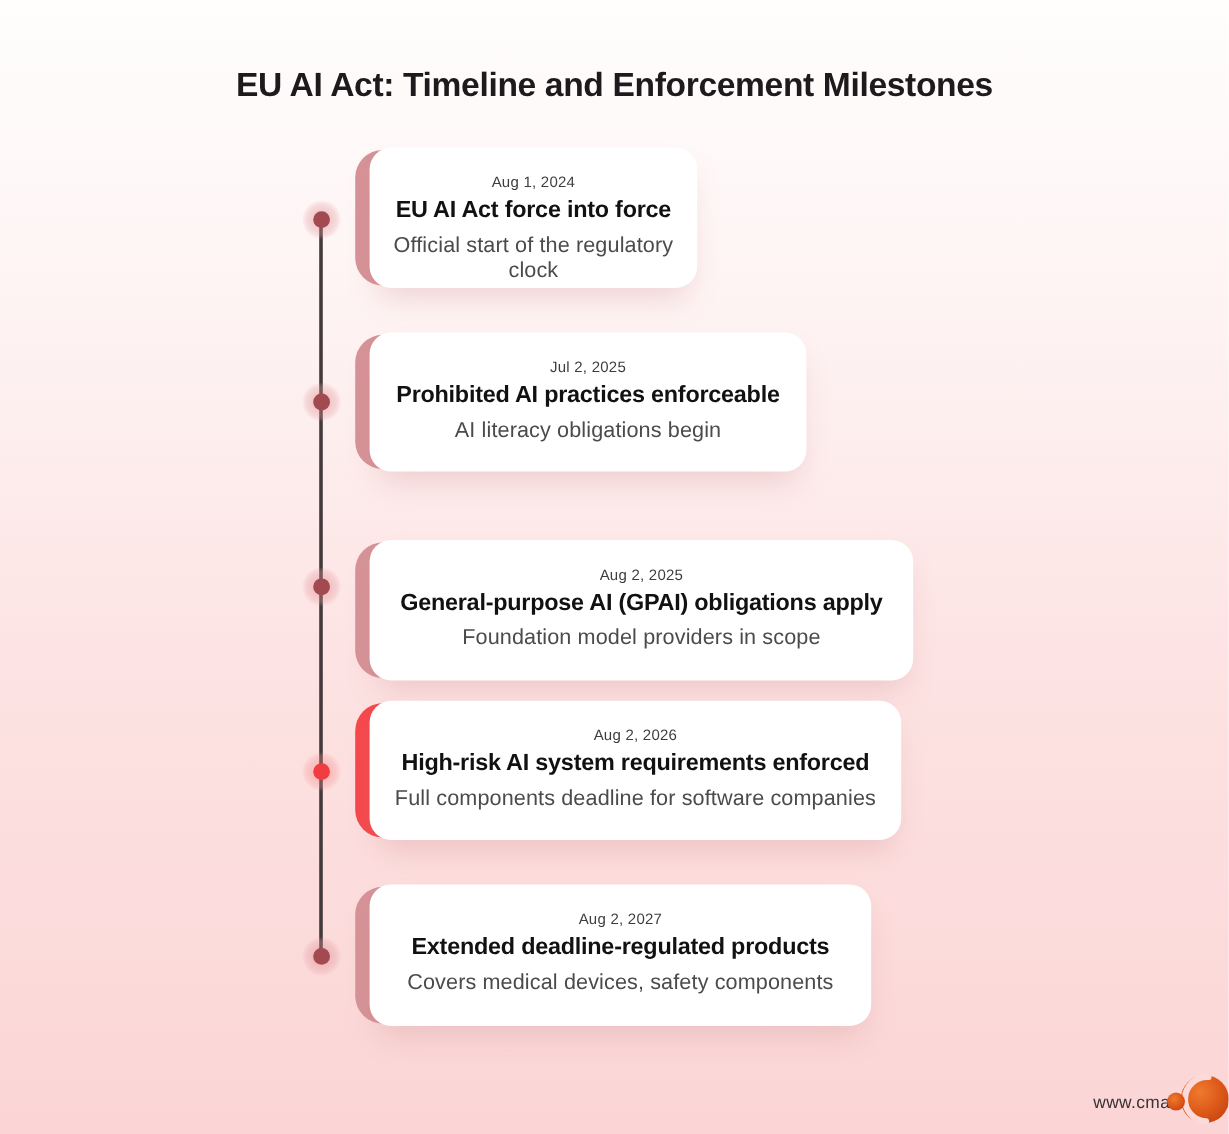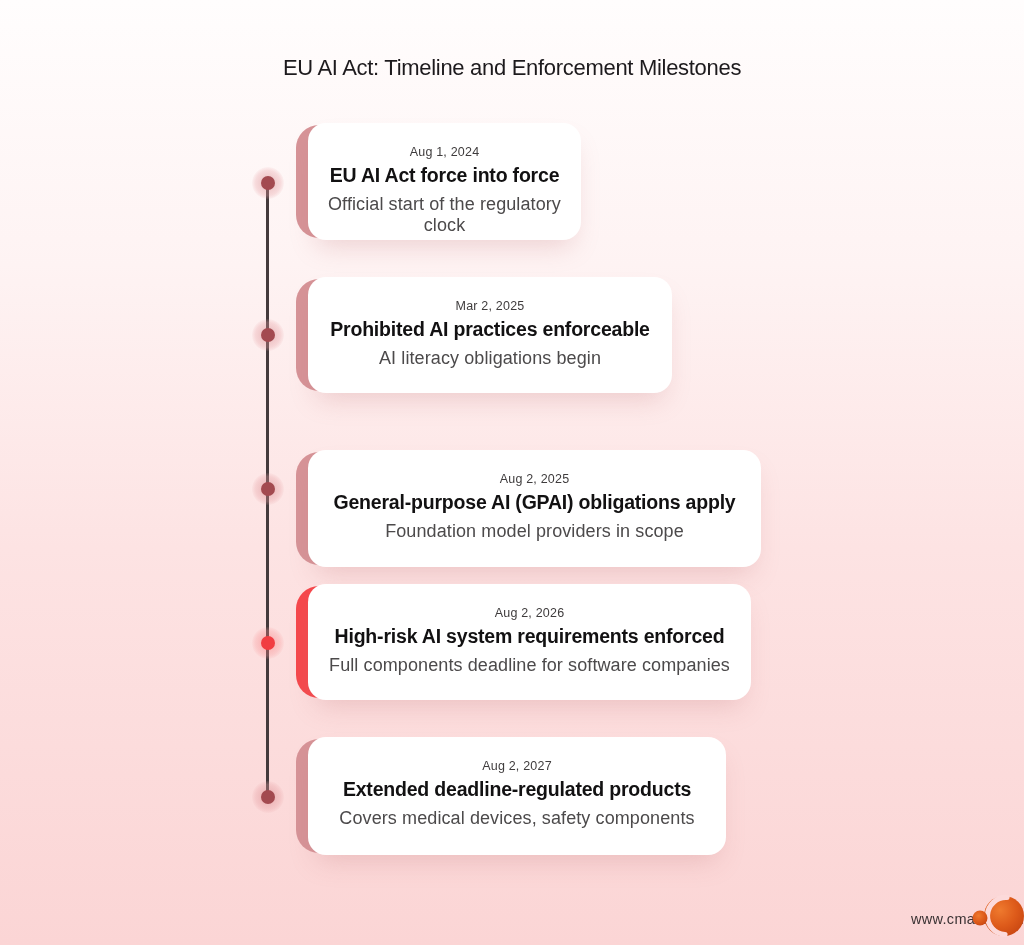--- a/index.html
+++ b/index.html
@@ -13,22 +13,22 @@
     background: linear-gradient(180deg, #fffdfd 0%, #fef3f3 28%, #fde3e3 58%, #fbd5d5 100%);
     overflow: hidden;
   }
 
   .page-title {
     position: absolute;
     top: 55px;
     left: 0;
     width: 100%;
     text-align: center;
-    font-size: 22px;
-    font-weight: 400;
+    font-size: 28px;
+    font-weight: 700;
     letter-spacing: -0.3px;
     color: #1d1a1d;
   }
 
   
   .timeline-line {
     position: absolute;
     left: 266px;
     top: 183px;
     width: 3px;
@@ -168,21 +168,21 @@
     <div class="milestone-card">
       <div class="milestone-date">Aug 1, 2024</div>
       <div class="milestone-title">EU AI Act force into force</div>
       <div class="milestone-desc">Official start of the regulatory clock</div>
     </div>
   </div>
 
   <div class="milestone m2">
     <div class="milestone-accent"></div>
     <div class="milestone-card">
-      <div class="milestone-date">Mar 2, 2025</div>
+      <div class="milestone-date">Jul 2, 2025</div>
       <div class="milestone-title">Prohibited AI practices enforceable</div>
       <div class="milestone-desc">AI literacy obligations begin</div>
     </div>
   </div>
 
   <div class="milestone m3">
     <div class="milestone-accent"></div>
     <div class="milestone-card">
       <div class="milestone-date">Aug 2, 2025</div>
       <div class="milestone-title">General-purpose AI (GPAI) obligations apply</div>

